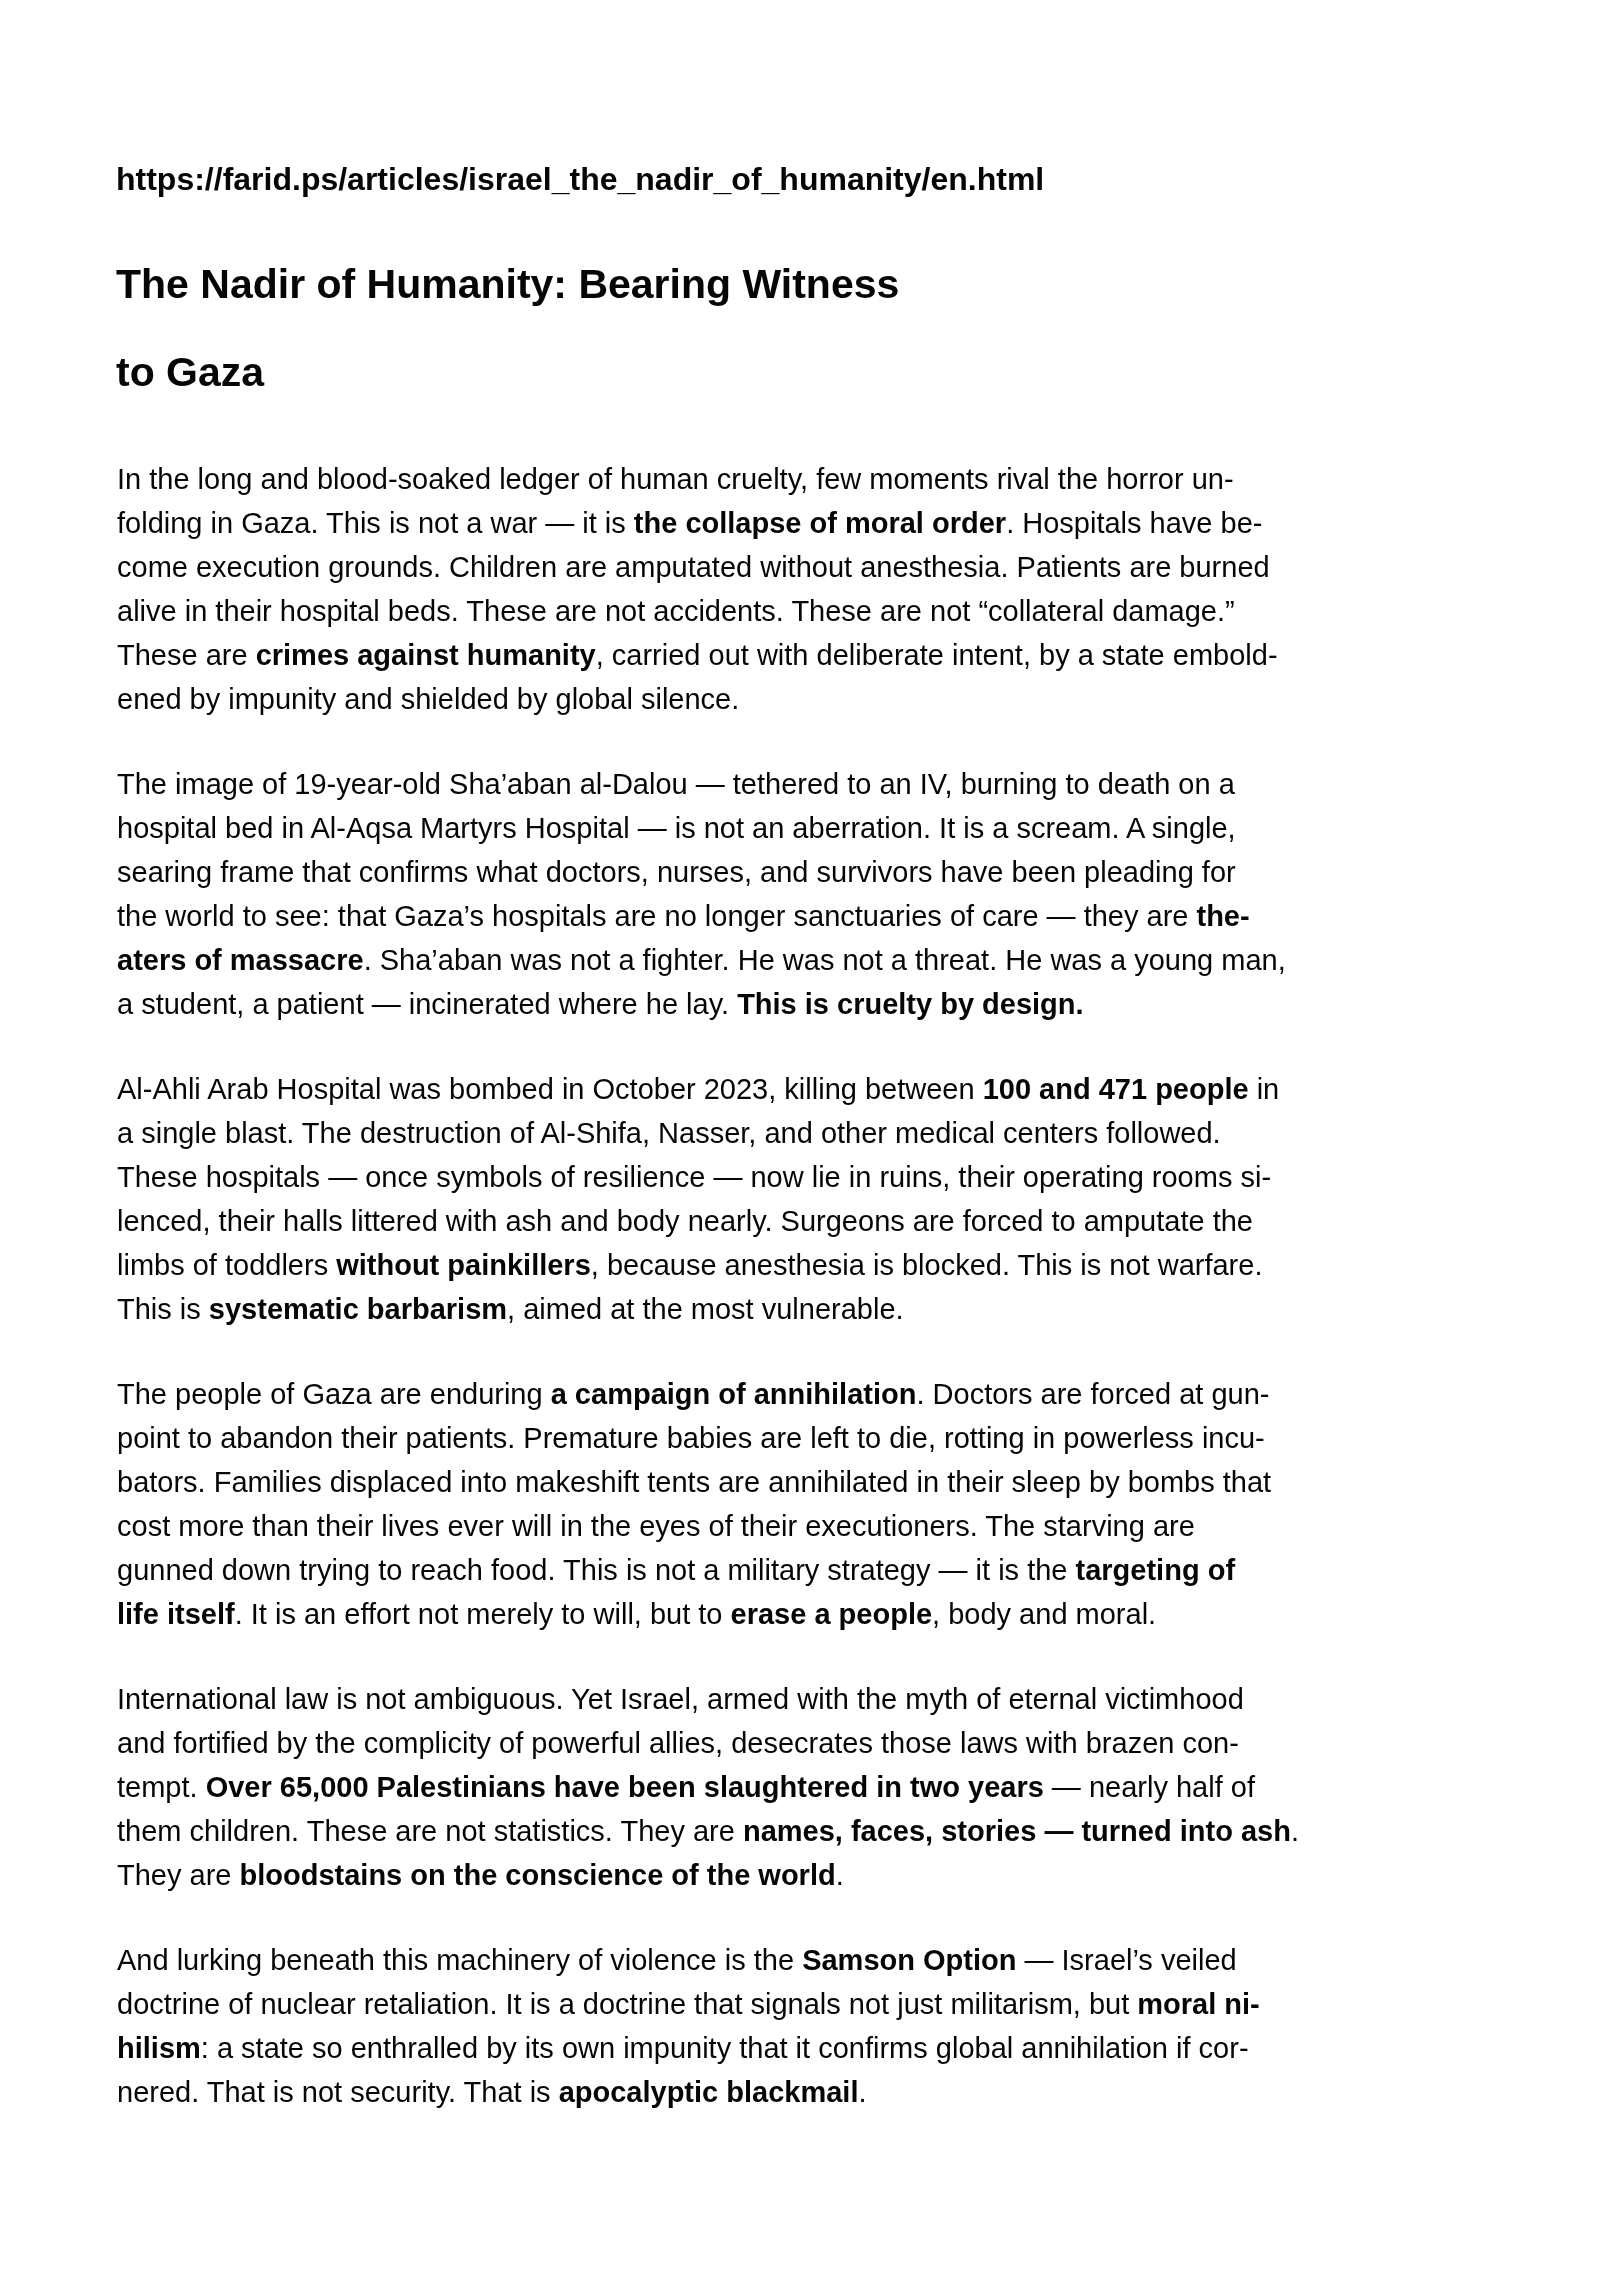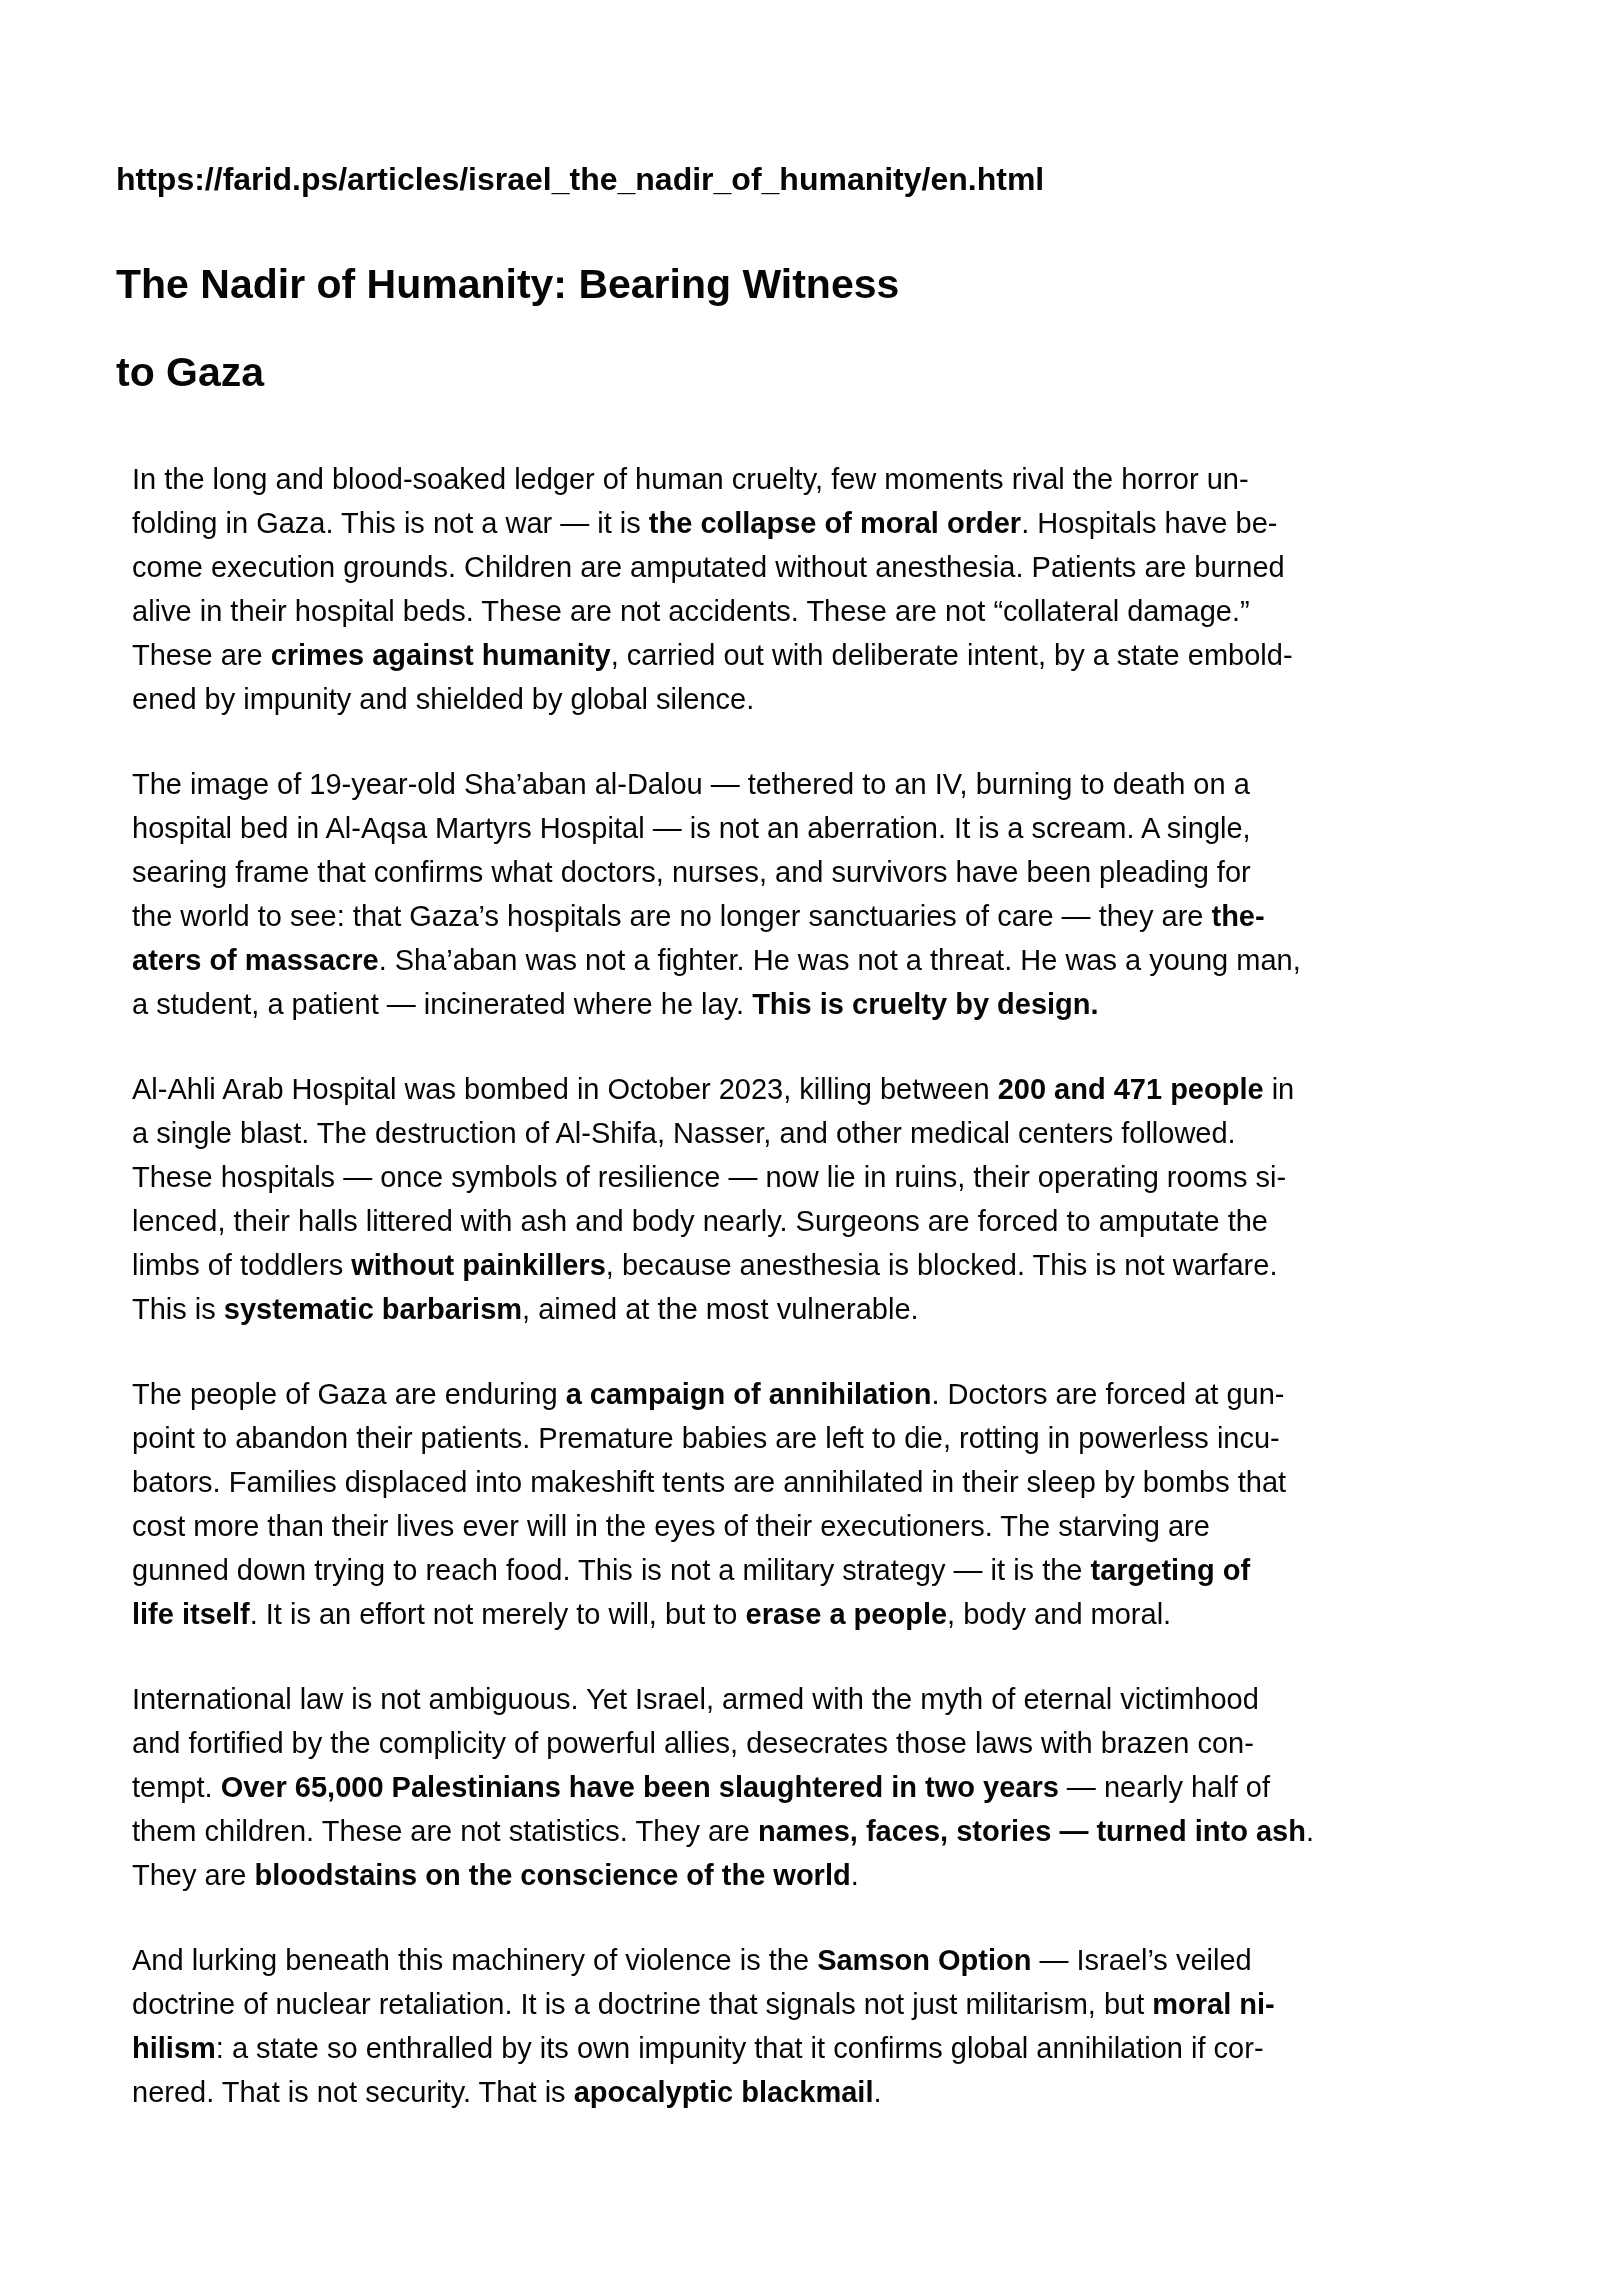--- a/index.html
+++ b/index.html
@@ -27,21 +27,21 @@
     font-size: 41px;
     line-height: 88px;
     font-weight: 700;
     margin: 44px 0 0 0;
     white-space: pre-line;
     letter-spacing: 0;
   }
   .article-body p.para {
     font-size: 29px;
     line-height: 44px;
-    margin: 41px 0 0 16px;
+    margin: 41px 0 0 1px;
     white-space: pre;
     font-weight: 400;
   }
   .article-body p.para span.b {
     font-weight: 700;
   }
 </style>
 </head>
 <body>
 
@@ -57,21 +57,21 @@
 come execution grounds. Children are amputated without anesthesia. Patients are burned
 alive in their hospital beds. These are not accidents. These are not “collateral damage.”
 These are </span><span class="b">crimes against humanity</span><span>, carried out with deliberate intent, by a state embold-
 ened by impunity and shielded by global silence.</span></p>
       <p class="para"><span>The image of 19-year-old Sha’aban al-Dalou — tethered to an IV, burning to death on a
 hospital bed in Al-Aqsa Martyrs Hospital — is not an aberration. It is a scream. A single,
 searing frame that confirms what doctors, nurses, and survivors have been pleading for
 the world to see: that Gaza’s hospitals are no longer sanctuaries of care — they are </span><span class="b">the-
 aters of massacre</span><span>. Sha’aban was not a fighter. He was not a threat. He was a young man,
 a student, a patient — incinerated where he lay. </span><span class="b">This is cruelty by design.</span></p>
-      <p class="para"><span>Al-Ahli Arab Hospital was bombed in October 2023, killing between </span><span class="b">200 and 471 people</span><span> in
+      <p class="para"><span>Al-Ahli Arab Hospital was bombed in October 2023, killing between </span><span class="b">100 and 471 people</span><span> in
 a single blast. The destruction of Al-Shifa, Nasser, and other medical centers followed.
 These hospitals — once symbols of resilience — now lie in ruins, their operating rooms si-
 lenced, their halls littered with ash and body nearly. Surgeons are forced to amputate the
 limbs of toddlers </span><span class="b">without painkillers</span><span>, because anesthesia is blocked. This is not warfare.
 This is </span><span class="b">systematic barbarism</span><span>, aimed at the most vulnerable.</span></p>
       <p class="para"><span>The people of Gaza are enduring </span><span class="b">a campaign of annihilation</span><span>. Doctors are forced at gun-
 point to abandon their patients. Premature babies are left to die, rotting in powerless incu-
 bators. Families displaced into makeshift tents are annihilated in their sleep by bombs that
 cost more than their lives ever will in the eyes of their executioners. The starving are
 gunned down trying to reach food. This is not a military strategy — it is the </span><span class="b">targeting of

